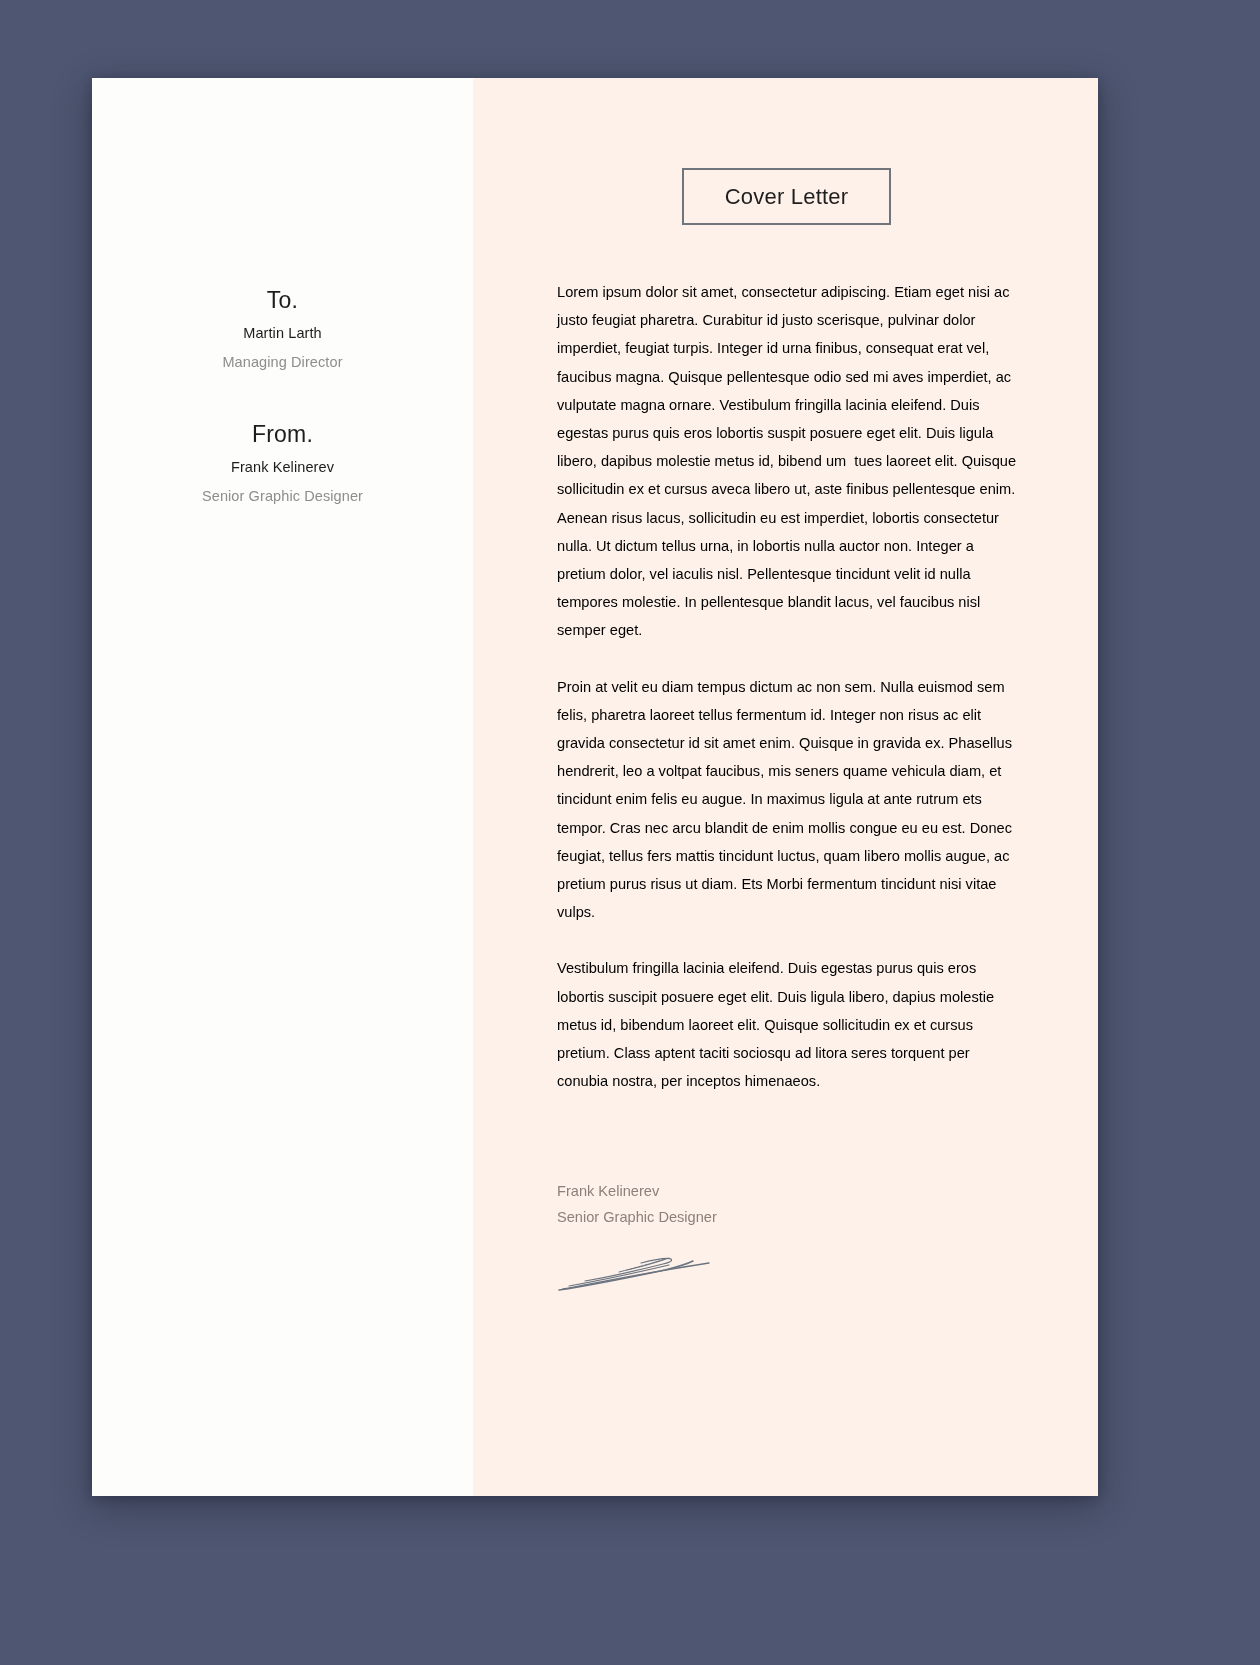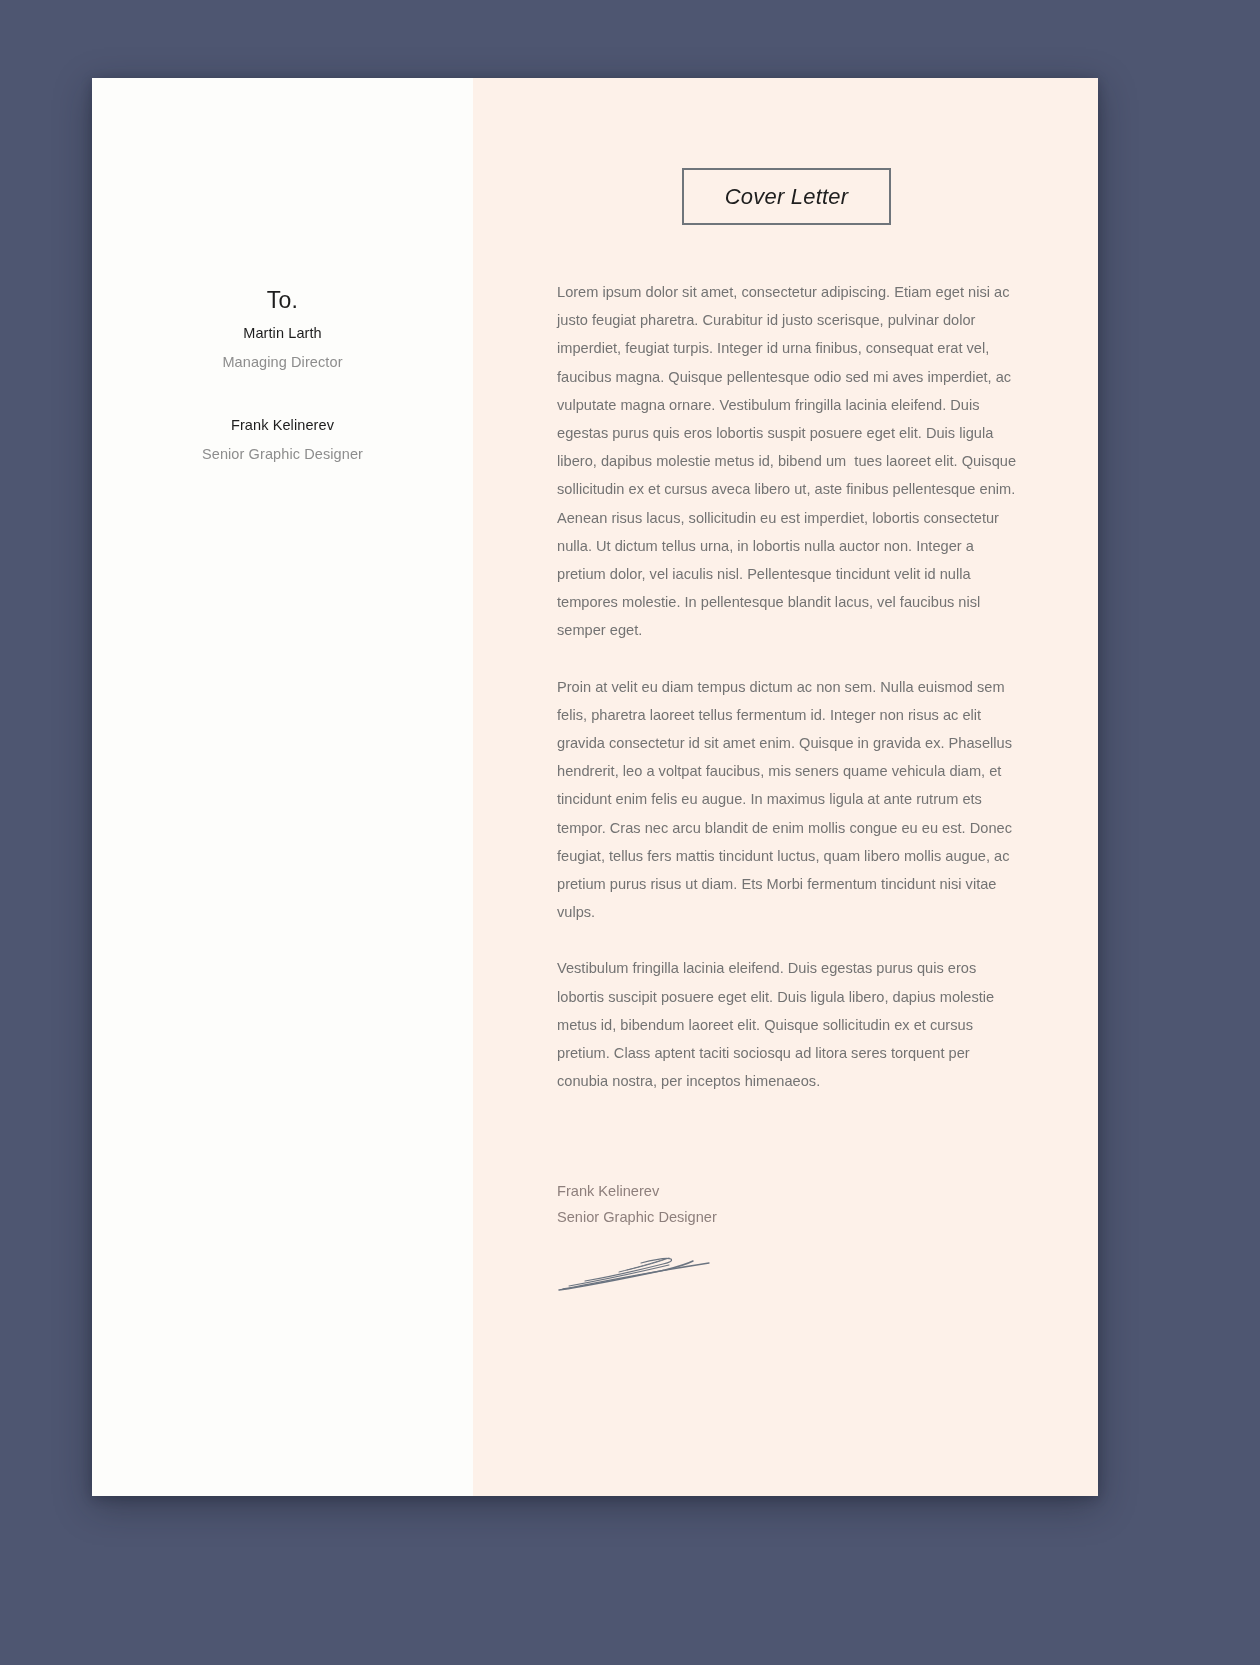--- a/index.html
+++ b/index.html
@@ -77,40 +77,39 @@
     position: absolute;
     left: 209px;
     top: 90px;
     width: 209px;
     height: 57px;
     border: 2px solid #6f757b;
     display: flex;
     align-items: center;
     justify-content: center;
     box-sizing: border-box;
-    font-style: italic;
   }
   .title-box-label {
     font-size: 22px;
     color: #1f1f1f;
     font-weight: 400;
     letter-spacing: 0.2px;
   }
 
   .body-area {
     position: absolute;
     left: 84px;
     top: 200px;
     width: 460px;
   }
 
   .body-para {
     font-size: 14.6px;
     line-height: 28.2px;
-    color: #737373;
+    color: #000000;
     margin: 0 0 28px 0;
     text-align: left;
     letter-spacing: 0.01px;
     white-space: pre-wrap;
   }
 
   .sign-block {
     position: absolute;
     left: 84px;
     top: 1100px;
@@ -134,20 +133,21 @@
 
   <div class="left-panel">
 
     <div class="addr-block addr-to">
       <div class="addr-heading">To.</div>
       <div class="addr-name">Martin Larth</div>
       <div class="addr-role">Managing Director</div>
     </div>
 
     <div class="addr-block addr-from">
+      <div class="addr-heading">From.</div>
       <div class="addr-name">Frank Kelinerev</div>
       <div class="addr-role">Senior Graphic Designer</div>
     </div>
 
   </div>
 
   <div class="right-panel">
 
     <div class="title-box">
       <span class="title-box-label">Cover Letter</span>

